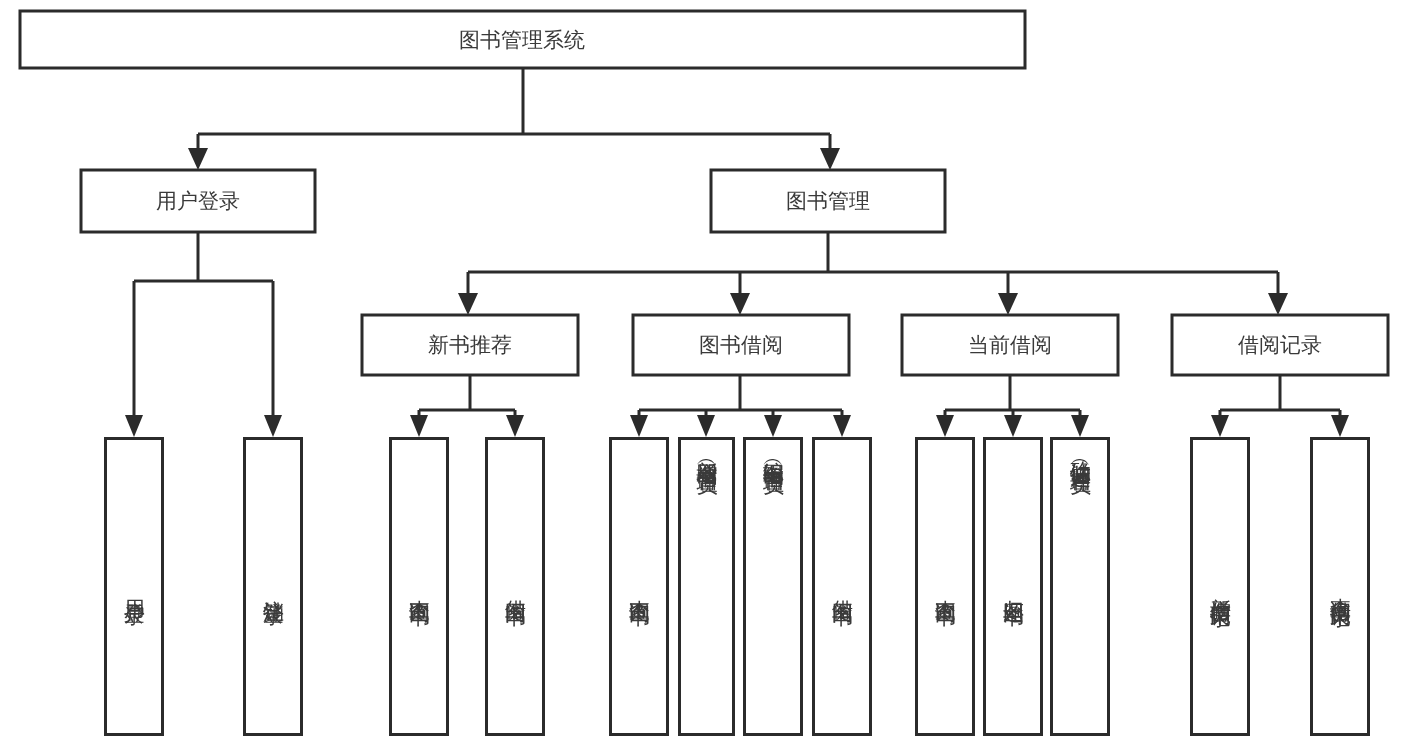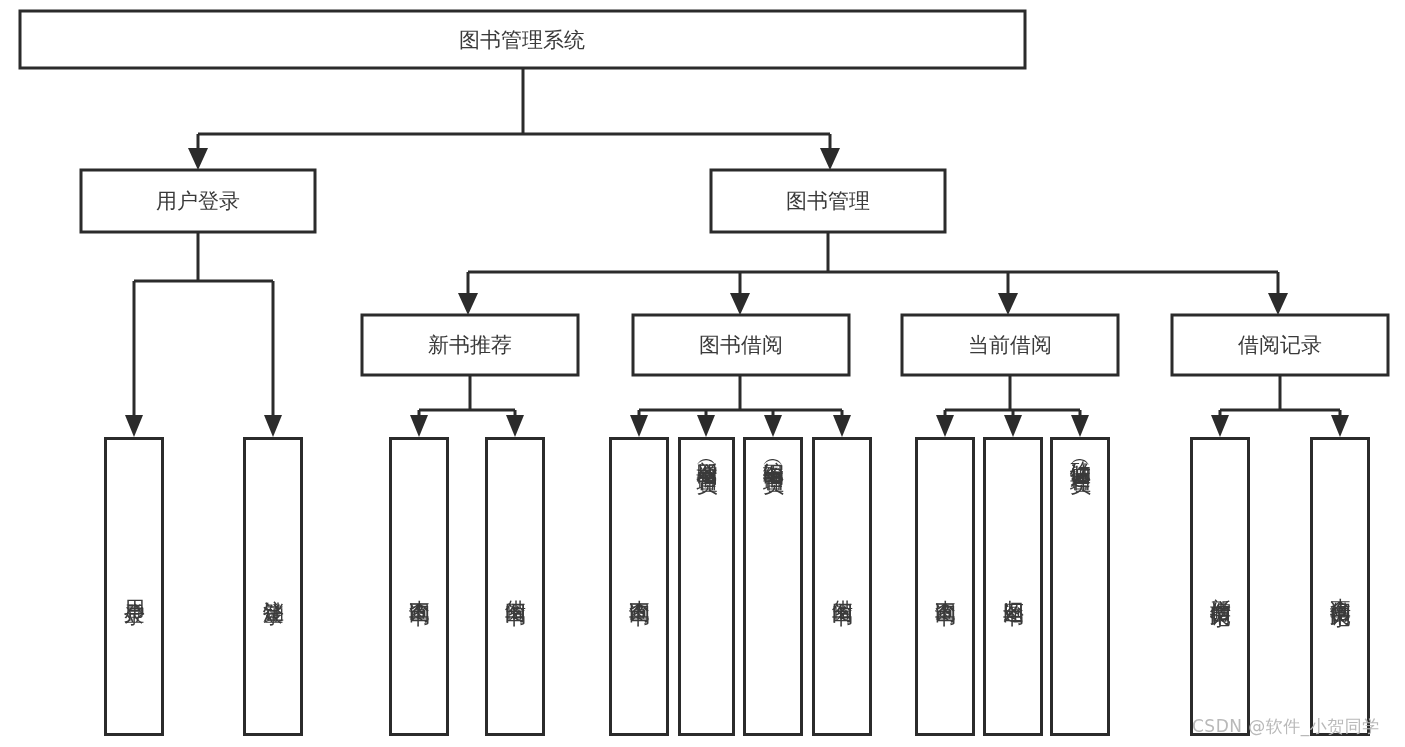--- a/index.html
+++ b/index.html
@@ -231,15 +231,14 @@
     <span class="leaf-label">确认归还（管理员）</span>
   </div>
 
   <div class="leaf-box" style="left:1190px; top:437px; width:60px; height:299px;">
     <span class="leaf-label">新增借阅记录</span>
   </div>
   <div class="leaf-box" style="left:1310px; top:437px; width:60px; height:299px;">
     <span class="leaf-label">查询借阅记录</span>
   </div>
 
-  <div class="watermark">CSDN @软件_小贺同学</div>
 
 </div>
 
 </body></html>

